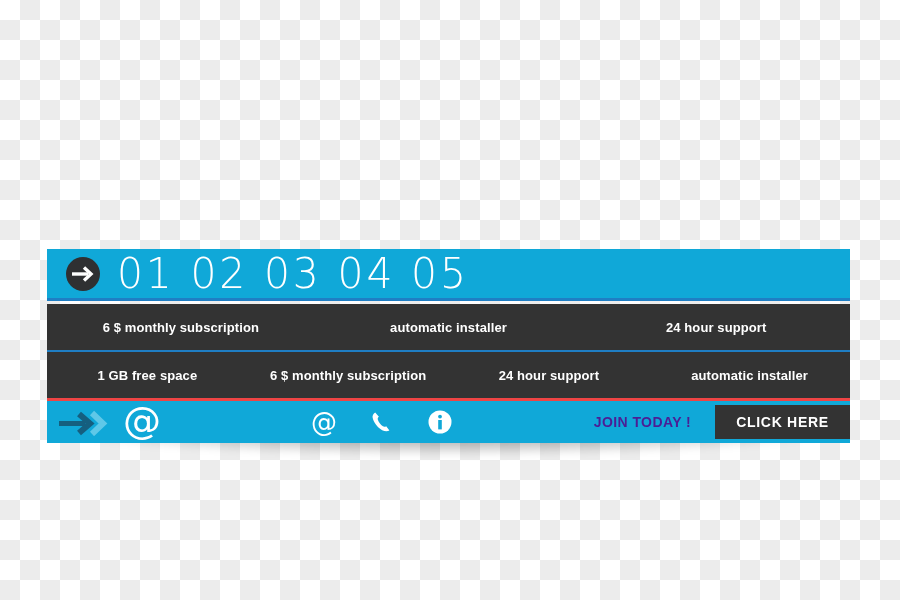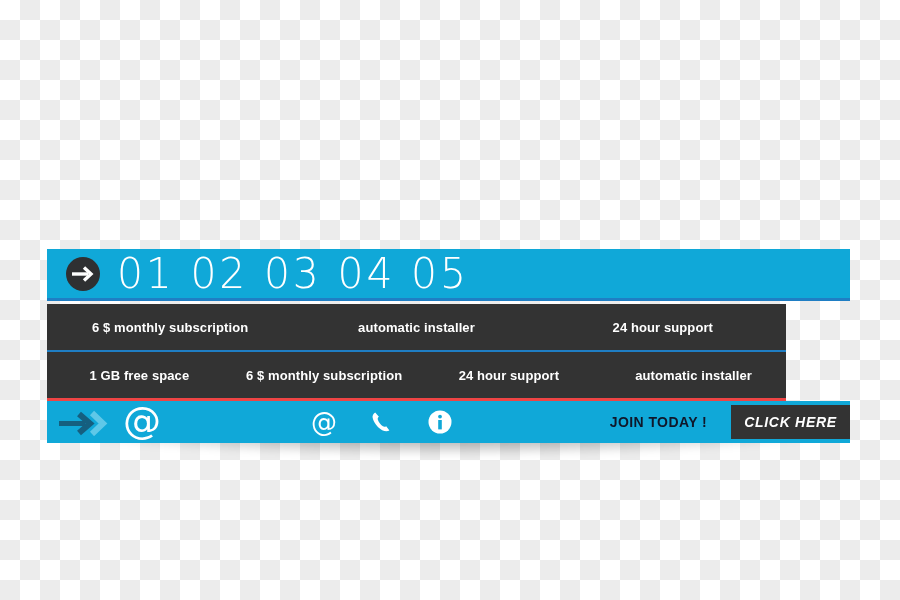--- a/index.html
+++ b/index.html
@@ -71,21 +71,21 @@
     line-height: 1;
     white-space: nowrap;
     transform: scaleX(0.95);
     transform-origin: left center;
   }
 
   
   .feature-row {
     position: absolute;
     left: 0;
-    width: 739px;
+    width: 803px;
     height: 46px;
     background: #333333;
     display: flex;
     align-items: center;
     z-index: 2;
   }
   .feature-row.row-1 { top: 55px; border-bottom: 2px solid #1f7ec4; }
   .feature-row.row-2 { top: 103px; border-bottom: 3px solid #ef4444; }
 
   .feature-cell {
@@ -141,46 +141,45 @@
     color: #ffffff;
     font-size: 26px;
     font-family: "DejaVu Sans", sans-serif;
     line-height: 1;
   }
   .cta-icons svg { display: block; }
 
   .cta-spacer { flex: 1 1 auto; }
 
   .join-today {
-    color: #0f172a;
+    color: #4c1d95;
     font-size: 14px;
     font-weight: bold;
     letter-spacing: 0.4px;
     white-space: nowrap;
     margin-right: 24px;
     flex: 0 0 auto;
   }
 
   .click-here-btn {
     flex: 0 0 auto;
-    width: 119px;
+    width: 135px;
     height: 34px;
     margin-right: 0;
     background: #333333;
     color: #ffffff;
     font-size: 14px;
     font-weight: bold;
     letter-spacing: 0.7px;
     display: flex;
     align-items: center;
     justify-content: center;
     border: none;
     cursor: pointer;
     font-family: "Liberation Sans", sans-serif;
-    font-style: italic;
   }
 </style>
 </head>
 <body>
 
 <div class="banner">
 
   <div class="banner-shadow"></div>
 
   <div class="header-bar">

